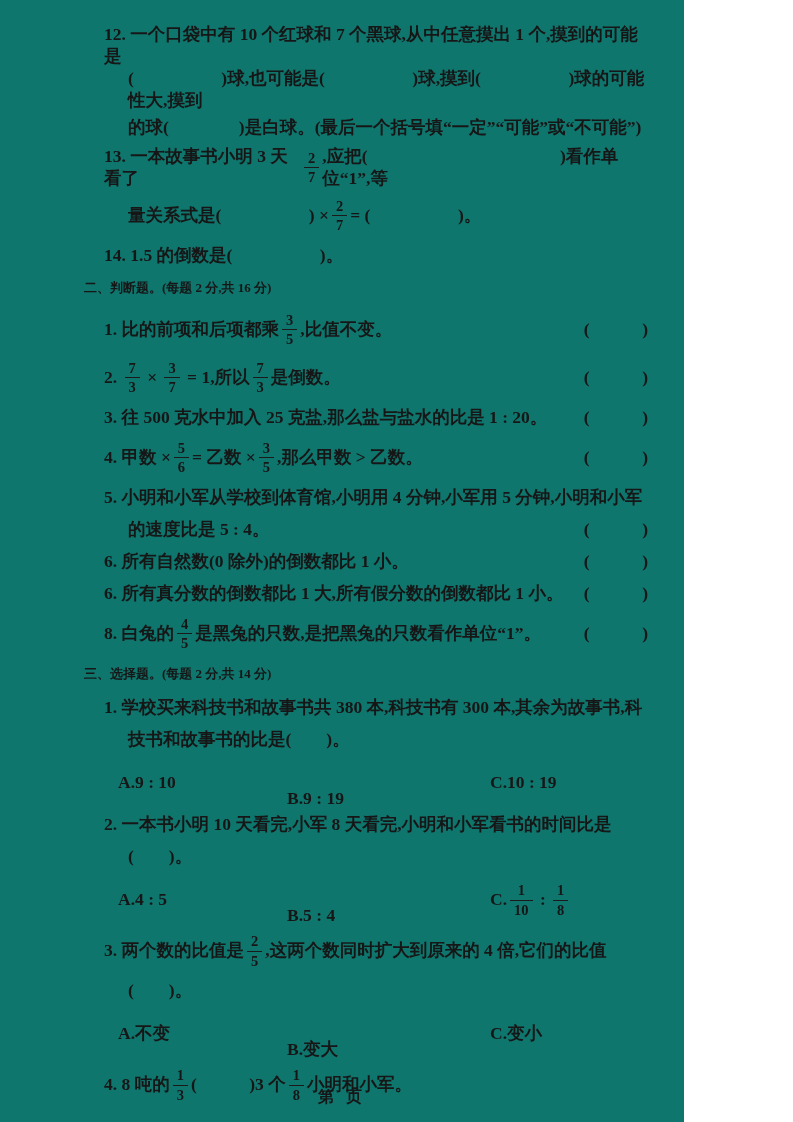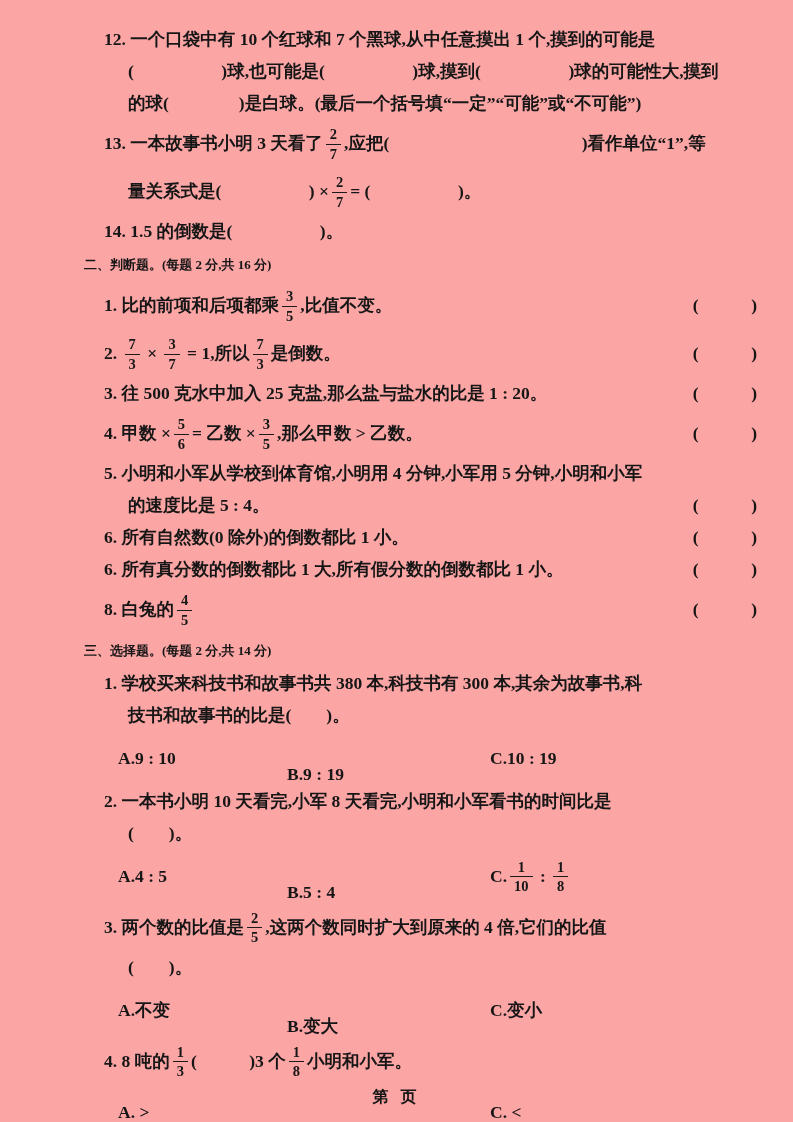--- a/index.html
+++ b/index.html
@@ -2,40 +2,40 @@
 <html><head>
 <meta charset="utf-8">
 <style>
   html, body {
     margin: 0; padding: 0;
     background: #ffffff;
     font-family: "Liberation Serif", "DejaVu Serif", serif;
   }
   .page {
     position: relative;
-    width: 793px; height: 1122px;
-    background: #fca5a5;
+    width: 684px; height: 1122px;
+    background: #0f766e;
     color: #161616;
     overflow: hidden;
     box-sizing: border-box;
   }
   .doc {
     position: absolute;
     left: 84px; right: 36px; top: 24px;
     font-size: 17.5px;
     font-weight: 600; 
   }
   .line {
     display: flex;
     align-items: center;
     min-height: 32px;
     white-space: pre-wrap;
     line-height: 1.25;
   }
-  .line.tall { min-height: 48px; text-align: center; }
+  .line.tall { min-height: 48px; }
   .line.sect { min-height: 34px; font-weight: 800; padding-left: 0; font-size: 13px; }
   .line.item { padding-left: 20px; }
   .line.cont { padding-left: 44px; }
   .line.opts { padding-left: 34px; }
   .right-paren {
     margin-left: auto;
     padding-right: 0;
     white-space: pre;
   }
   .opt-col { display: flex; align-items: center; white-space: pre-wrap; }
@@ -78,21 +78,21 @@
       <div class="line item"><span>14. 1.5 的倒数是(　　　　　)。</span></div>
       <div class="line sect"><span>二、判断题。(每题 2 分,共 16 分)</span></div>
       <div class="line item tall"><span>1. 比的前项和后项都乘</span><span class="frac"><span class="num">3</span><span class="den">5</span></span><span>,比值不变。</span><span class="right-paren">(　　　)</span></div>
       <div class="line item tall"><span>2. </span><span class="frac"><span class="num">7</span><span class="den">3</span></span><span> × </span><span class="frac"><span class="num">3</span><span class="den">7</span></span><span> = 1,所以</span><span class="frac"><span class="num">7</span><span class="den">3</span></span><span>是倒数。</span><span class="right-paren">(　　　)</span></div>
       <div class="line item"><span>3. 往 500 克水中加入 25 克盐,那么盐与盐水的比是 1 : 20。</span><span class="right-paren">(　　　)</span></div>
       <div class="line item tall"><span>4. 甲数 ×</span><span class="frac"><span class="num">5</span><span class="den">6</span></span><span>= 乙数 ×</span><span class="frac"><span class="num">3</span><span class="den">5</span></span><span>,那么甲数 &gt; 乙数。</span><span class="right-paren">(　　　)</span></div>
       <div class="line item"><span>5. 小明和小军从学校到体育馆,小明用 4 分钟,小军用 5 分钟,小明和小军</span></div>
       <div class="line cont"><span>的速度比是 5 : 4。</span><span class="right-paren">(　　　)</span></div>
       <div class="line item"><span>6. 所有自然数(0 除外)的倒数都比 1 小。</span><span class="right-paren">(　　　)</span></div>
       <div class="line item"><span>6. 所有真分数的倒数都比 1 大,所有假分数的倒数都比 1 小。</span><span class="right-paren">(　　　)</span></div>
-      <div class="line item tall"><span>8. 白兔的</span><span class="frac"><span class="num">4</span><span class="den">5</span></span><span class="right-paren">(　　　)</span></div>
+      <div class="line item tall"><span>8. 白兔的</span><span class="frac"><span class="num">4</span><span class="den">5</span></span><span>是黑兔的只数,是把黑兔的只数看作单位“1”。</span><span class="right-paren">(　　　)</span></div>
       <div class="line sect"><span>三、选择题。(每题 2 分,共 14 分)</span></div>
       <div class="line item"><span>1. 学校买来科技书和故事书共 380 本,科技书有 300 本,其余为故事书,科</span></div>
       <div class="line cont"><span>技书和故事书的比是(　　)。</span></div>
       <div class="line opts"><div class="opt-col"><span>A.9 : 10</span></div><div class="opt-col"><span>B.9 : 19</span></div><div class="opt-col"><span>C.10 : 19</span></div></div>
       <div class="line item"><span>2. 一本书小明 10 天看完,小军 8 天看完,小明和小军看书的时间比是</span></div>
       <div class="line cont"><span>(　　)。</span></div>
       <div class="line opts tall"><div class="opt-col"><span>A.4 : 5</span></div><div class="opt-col"><span>B.5 : 4</span></div><div class="opt-col"><span>C.</span><span class="frac"><span class="num">1</span><span class="den">10</span></span><span> : </span><span class="frac"><span class="num">1</span><span class="den">8</span></span></div></div>
       <div class="line item tall"><span>3. 两个数的比值是</span><span class="frac"><span class="num">2</span><span class="den">5</span></span><span>,这两个数同时扩大到原来的 4 倍,它们的比值</span></div>
       <div class="line cont"><span>(　　)。</span></div>
       <div class="line opts"><div class="opt-col"><span>A.不变</span></div><div class="opt-col"><span>B.变大</span></div><div class="opt-col"><span>C.变小</span></div></div>

